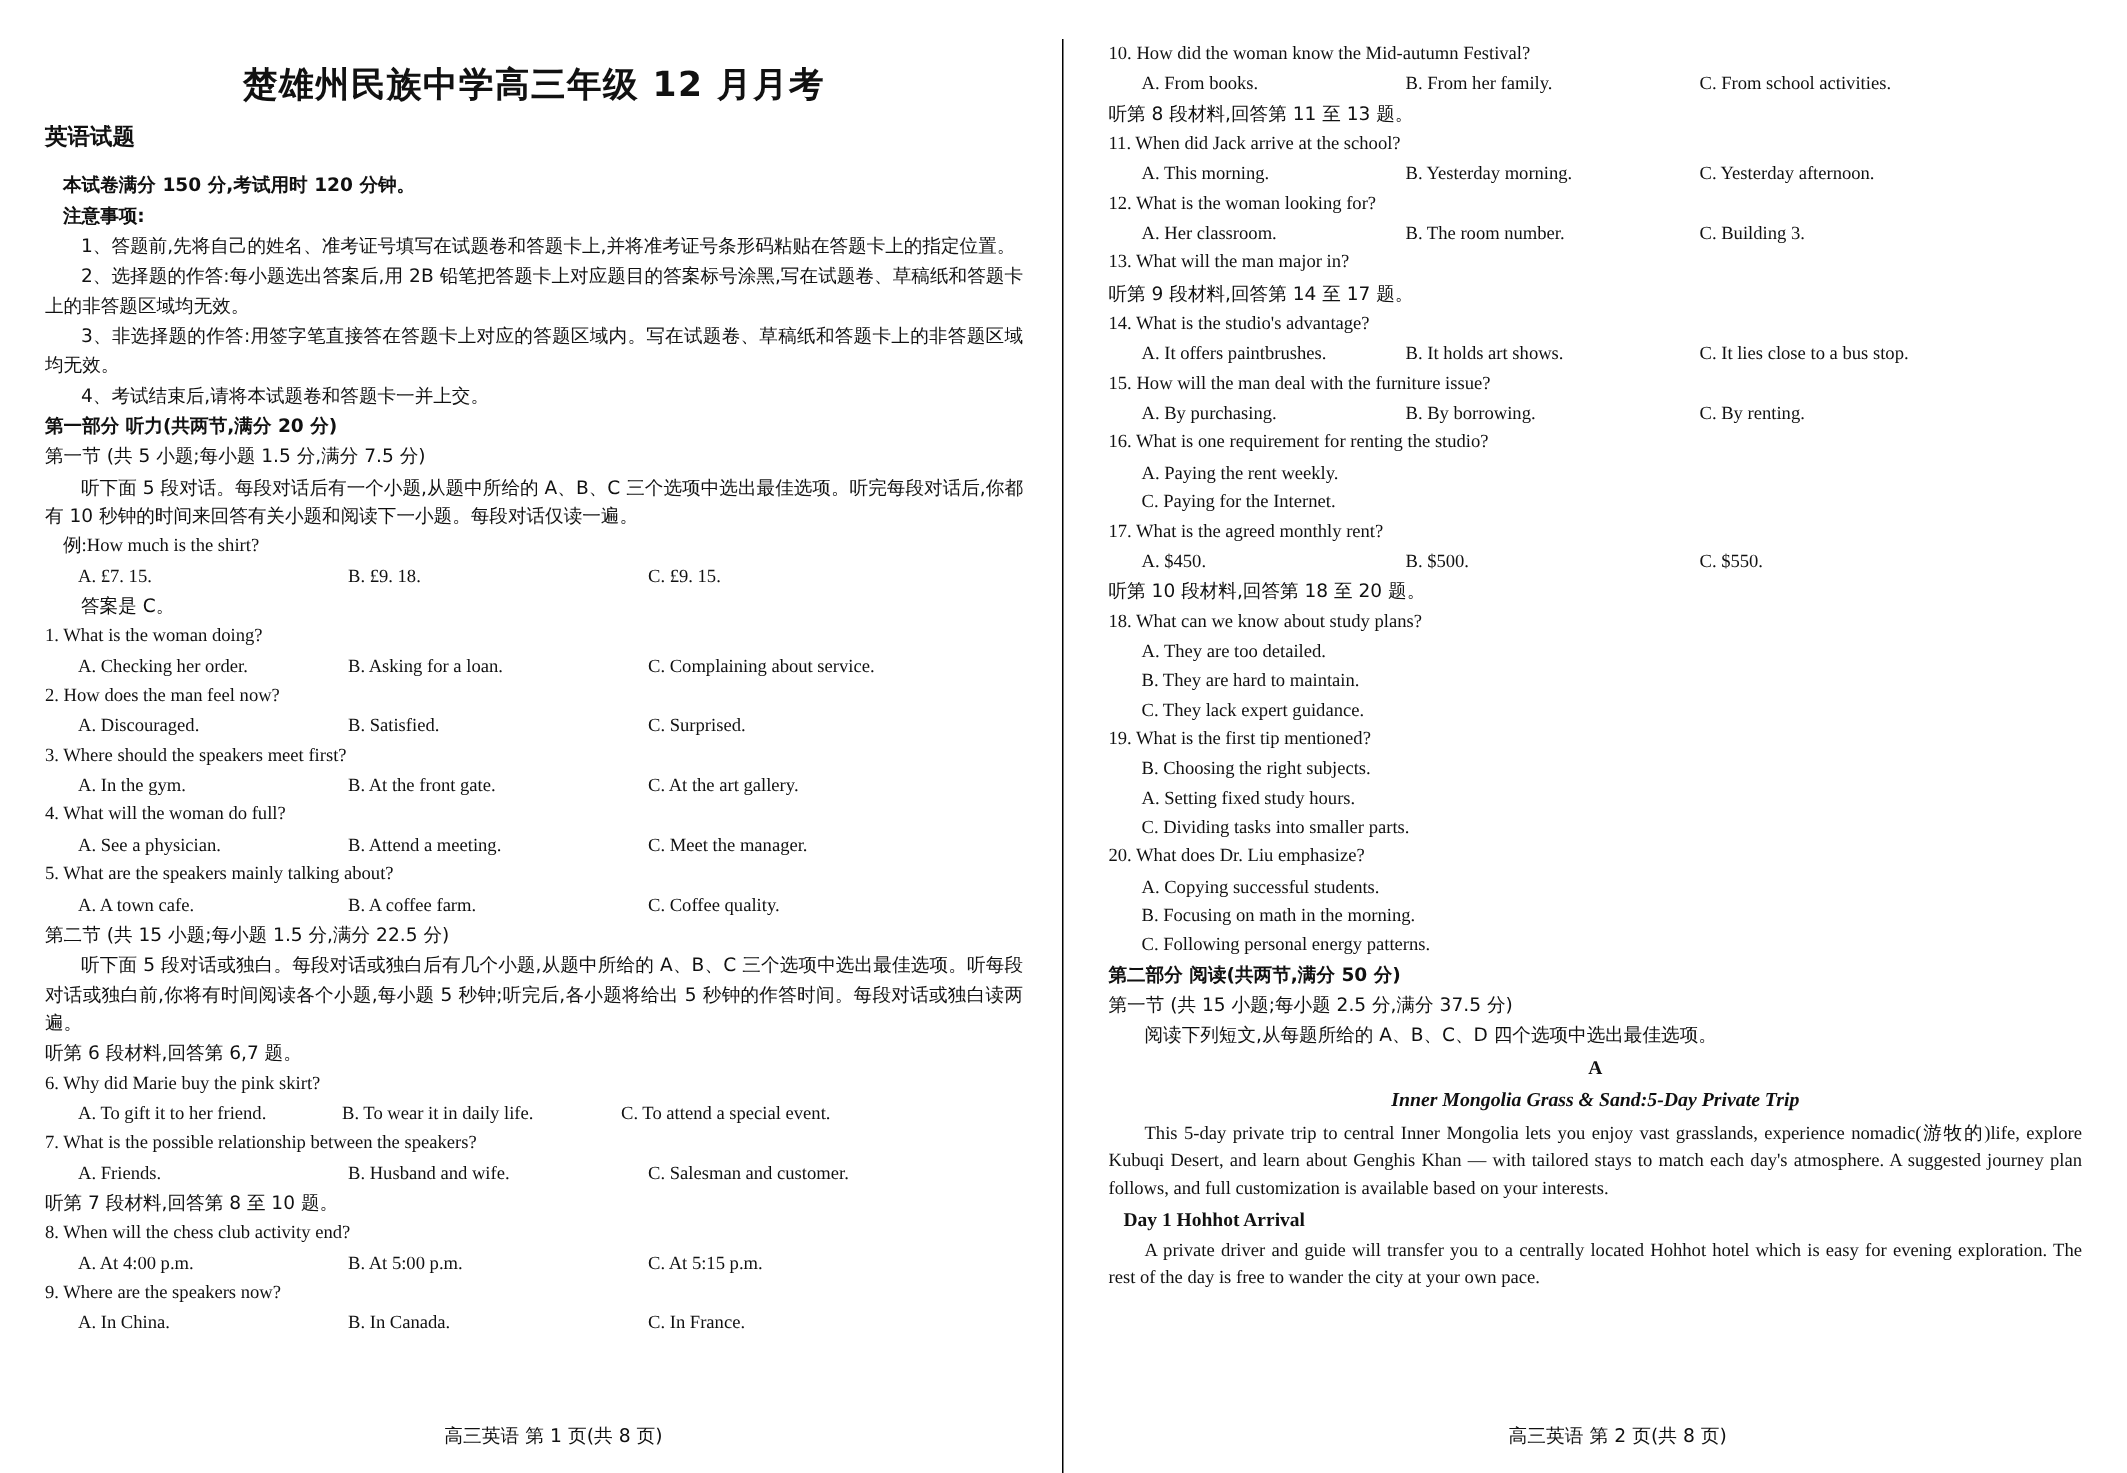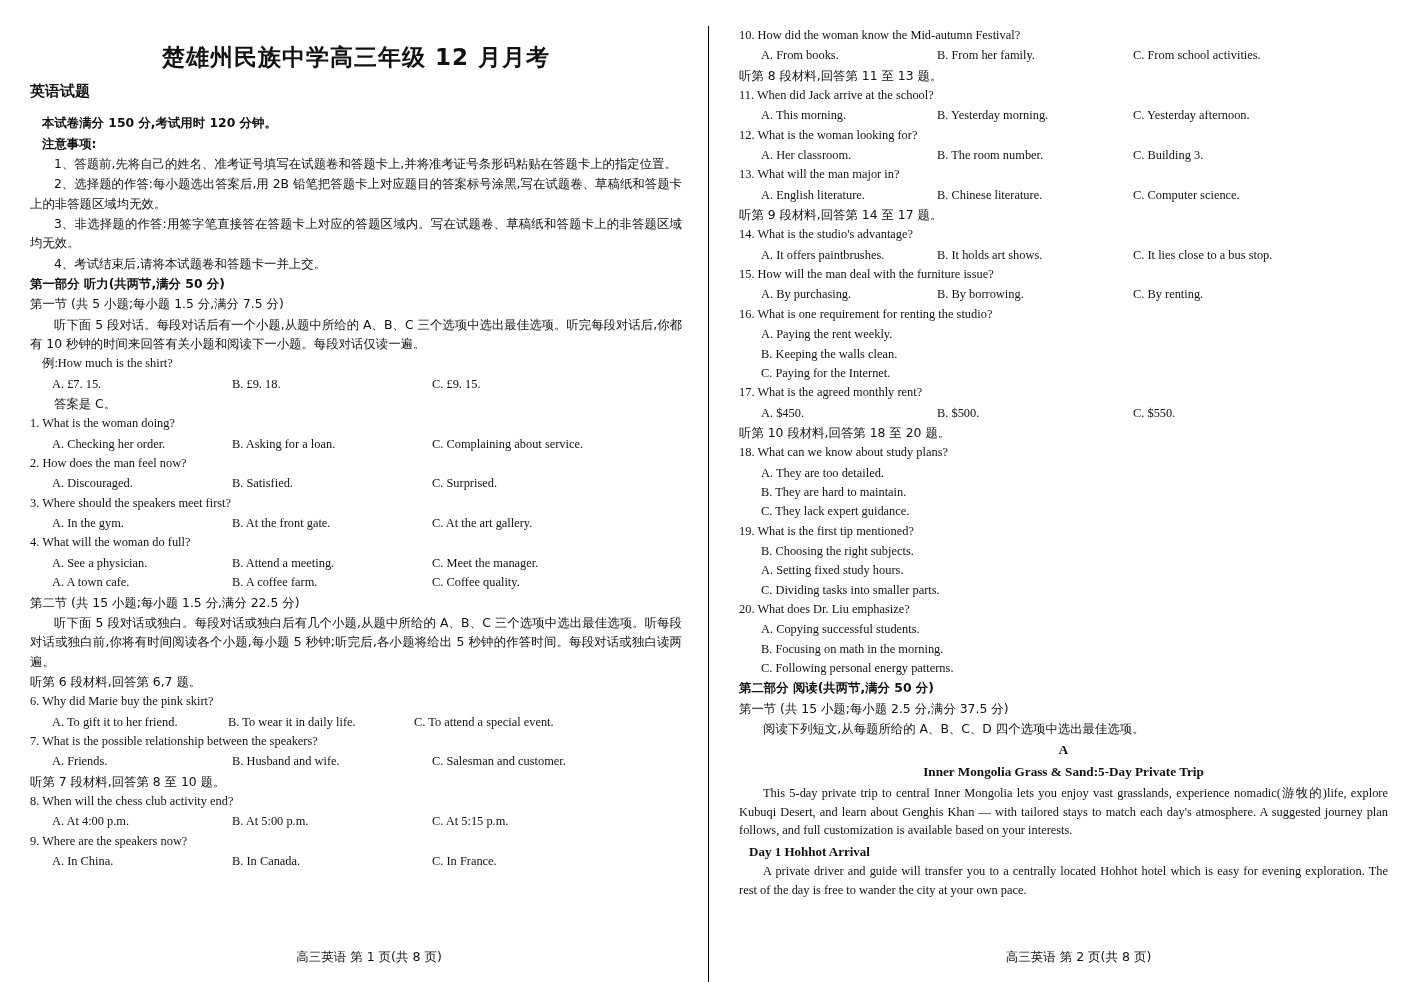--- a/index.html
+++ b/index.html
@@ -63,21 +63,21 @@
   .footer{
     position:absolute;
     bottom:16px;
     width:100%;
     text-align:center;
     font-family:"DejaVu Sans", sans-serif;
     font-size:12.5px;
   }
   .footer-left{left:0;}
   .hdr-A{text-align:center;font-weight:bold;font-family:"Liberation Serif",serif;font-size:13px;margin-top:2px;}
-  .trip-title{text-align:center;font-weight:bold;font-size:13.2px;margin:1px 0 2px 0;}
+  .trip-title{text-align:center;font-weight:bold;font-size:13.2px;margin:1px 0 2px 0;font-style:italic;}
   .day-head{font-weight:bold;font-size:13px;margin:2px 0 0 0;padding-left:10px;}
   .body-par{text-indent:24px;text-align:justify;}
   .tight{line-height:1.5;}
 </style>
 </head>
 <body>
 
 <div class="page">
 
   <div class="col col-left">
@@ -85,21 +85,21 @@
       <div class="title-main">楚雄州民族中学高三年级 12 月月考</div>
       <div class="title-sub">英语试题</div>
 
       <div class="p ind2 cn bold">本试卷满分 150 分,考试用时 120 分钟。</div>
       <div class="p ind2 cn bold">注意事项:</div>
       <div class="p ind1 cn just">1、答题前,先将自己的姓名、准考证号填写在试题卷和答题卡上,并将准考证号条形码粘贴在答题卡上的指定位置。</div>
       <div class="p ind1 cn just">2、选择题的作答:每小题选出答案后,用 2B 铅笔把答题卡上对应题目的答案标号涂黑,写在试题卷、草稿纸和答题卡上的非答题区域均无效。</div>
       <div class="p ind1 cn just">3、非选择题的作答:用签字笔直接答在答题卡上对应的答题区域内。写在试题卷、草稿纸和答题卡上的非答题区域均无效。</div>
       <div class="p ind1 cn just">4、考试结束后,请将本试题卷和答题卡一并上交。</div>
 
-      <div class="p cn sec-head">第一部分   听力(共两节,满分 50 分)</div>
+      <div class="p cn sec-head">第一部分   听力(共两节,满分 20 分)</div>
       <div class="p cn">第一节   (共 5 小题;每小题 1.5 分,满分 7.5 分)</div>
       <div class="p ind1 cn just">听下面 5 段对话。每段对话后有一个小题,从题中所给的 A、B、C 三个选项中选出最佳选项。听完每段对话后,你都有 10 秒钟的时间来回答有关小题和阅读下一小题。每段对话仅读一遍。</div>
 
       <div class="p ind2">例:How much is the shirt?</div>
       <div class="opts">
         <span class="o o1">A. £7. 15.</span>
         <span class="o o2">B. £9. 18.</span>
         <span class="o o3">C. £9. 15.</span>
       </div>
       <div class="p ind1 cn">答案是 C。</div>
@@ -125,20 +125,21 @@
         <span class="o o3">C. At the art gallery.</span>
       </div>
 
       <div class="p"><span>4.</span> <span>What will the woman do full?</span></div>
       <div class="opts">
         <span class="o o1">A. See a physician.</span>
         <span class="o o2">B. Attend a meeting.</span>
         <span class="o o3">C. Meet the manager.</span>
       </div>
 
+      <div class="p"><span>5.</span> <span>What are the speakers mainly talking about?</span></div>
       <div class="opts">
         <span class="o o1">A. A town cafe.</span>
         <span class="o o2">B. A coffee farm.</span>
         <span class="o o3">C. Coffee quality.</span>
       </div>
 
       <div class="p cn">第二节   (共 15 小题;每小题 1.5 分,满分 22.5 分)</div>
       <div class="p ind1 cn just">听下面 5 段对话或独白。每段对话或独白后有几个小题,从题中所给的 A、B、C 三个选项中选出最佳选项。听每段对话或独白前,你将有时间阅读各个小题,每小题 5 秒钟;听完后,各小题将给出 5 秒钟的作答时间。每段对话或独白读两遍。</div>
 
       <div class="p cn">听第 6 段材料,回答第 6,7 题。</div>
@@ -197,45 +198,39 @@
       </div>
 
       <div class="p"><span>12.</span> <span>What is the woman looking for?</span></div>
       <div class="opts">
         <span class="o" style="width:176px">A. Her classroom.</span>
         <span class="o" style="width:196px">B. The room number.</span>
         <span class="o o3">C. Building 3.</span>
       </div>
 
       <div class="p"><span>13.</span> <span>What will the man major in?</span></div>
-      <div class="opts">
-        <span class="o" style="width:176px">A. English literature.</span>
-        <span class="o" style="width:196px">B. Chinese literature.</span>
-        <span class="o o3">C. Computer science.</span>
-      </div>
 
       <div class="p cn">听第 9 段材料,回答第 14 至 17 题。</div>
 
       <div class="p"><span>14.</span> <span>What is the studio's advantage?</span></div>
       <div class="opts">
         <span class="o" style="width:176px">A. It offers paintbrushes.</span>
         <span class="o" style="width:196px">B. It holds art shows.</span>
         <span class="o o3">C. It lies close to a bus stop.</span>
       </div>
 
       <div class="p"><span>15.</span> <span>How will the man deal with the furniture issue?</span></div>
       <div class="opts">
         <span class="o" style="width:176px">A. By purchasing.</span>
         <span class="o" style="width:196px">B. By borrowing.</span>
         <span class="o o3">C. By renting.</span>
       </div>
 
       <div class="p"><span>16.</span> <span>What is one requirement for renting the studio?</span></div>
       <div class="opt-line">A. Paying the rent weekly.</div>
-      <div class="opt-line">B. Keeping the walls clean.</div>
       <div class="opt-line">C. Paying for the Internet.</div>
 
       <div class="p"><span>17.</span> <span>What is the agreed monthly rent?</span></div>
       <div class="opts">
         <span class="o" style="width:176px">A. $450.</span>
         <span class="o" style="width:196px">B. $500.</span>
         <span class="o o3">C. $550.</span>
       </div>
 
       <div class="p cn">听第 10 段材料,回答第 18 至 20 题。</div>

